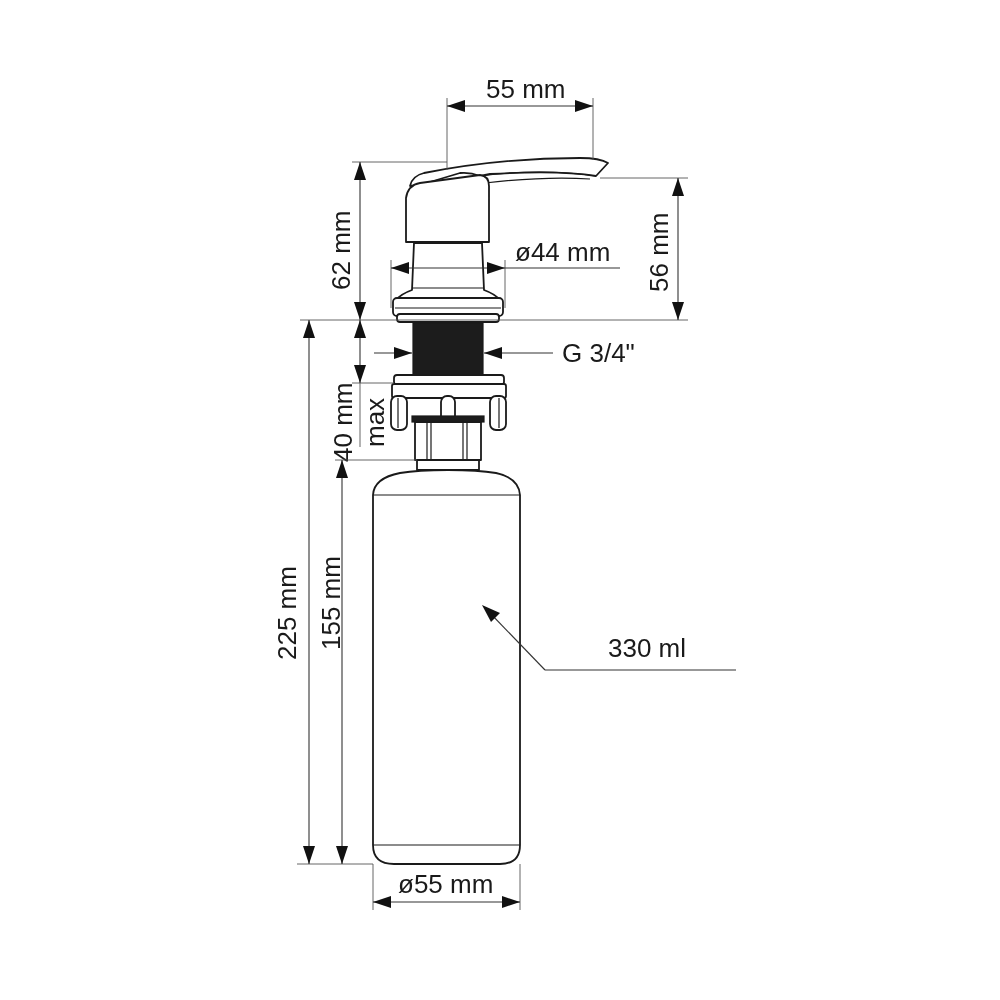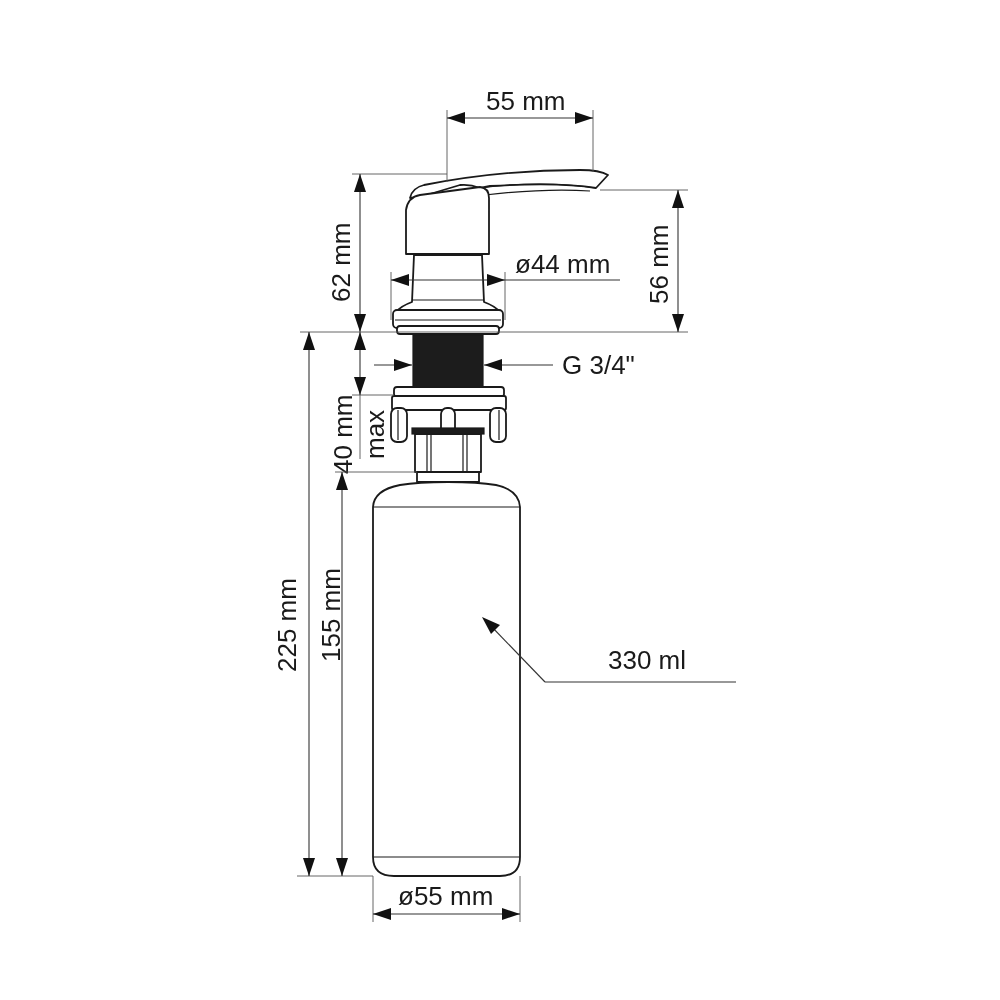--- a/index.html
+++ b/index.html
@@ -1,17 +1,17 @@
 <!DOCTYPE html>
 <html><head>
 <meta charset="utf-8">
 <style>
   html, body { margin: 0; padding: 0; background: #ffffff; }
   body { width: 1000px; height: 1000px; overflow: hidden; }
-  #canvas { position: absolute; left: 0; top: 12px; width: 1000px; height: 708px; }
+  #canvas { position: absolute; left: 0; top: 0; width: 1000px; height: 708px; }
   svg { display: block; }
   .part { fill: #ffffff; stroke: #1a1a1a; stroke-width: 1.8; stroke-linejoin: round; }
   .thin { fill: none; stroke: #1a1a1a; stroke-width: 1.2; }
   .dim { fill: none; stroke: #333333; stroke-width: 1.1; }
   .ext { fill: none; stroke: #555555; stroke-width: 0.9; }
   .arrow { fill: #111111; stroke: none; }
   .label { font-family: "Liberation Sans", sans-serif; font-size: 26px; fill: #1a1a1a; }
   .thread { fill: #1c1c1c; stroke: #1a1a1a; stroke-width: 1.2; }
 </style>
 </head>

